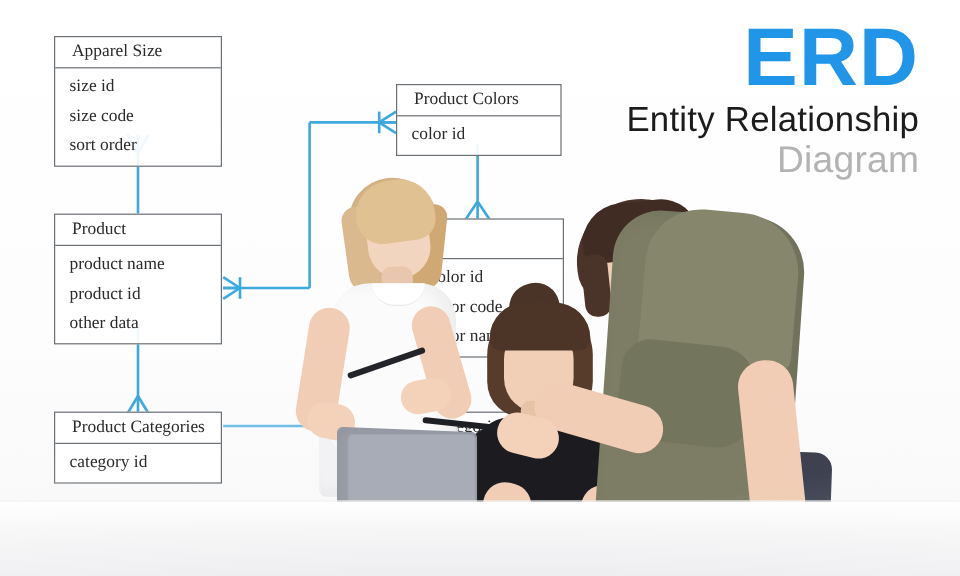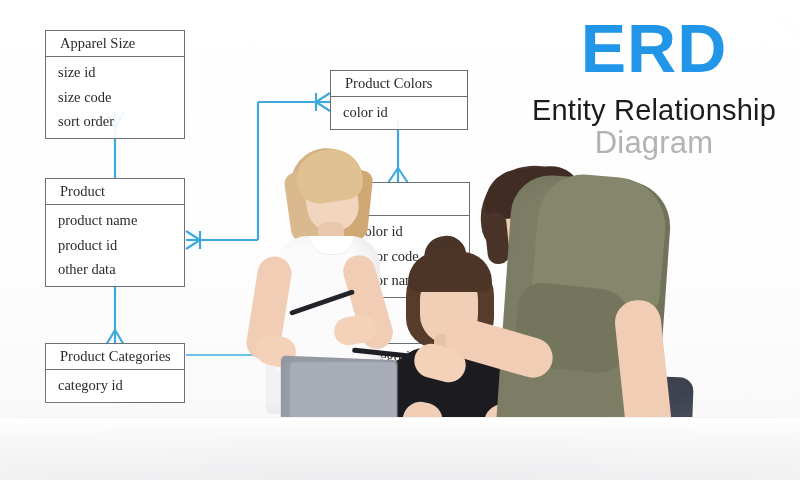--- a/index.html
+++ b/index.html
@@ -8,30 +8,30 @@
     background:#ffffff;
     font-family:"Liberation Serif",serif;
   }
   #stage{
     position:relative;width:800px;height:480px;overflow:hidden;
     background:
       linear-gradient(180deg,#ffffff 0%,#fdfdfd 60%,#f7f7f8 100%);
   }
 
   
-  .wordmark{position:absolute;right:24px;top:14px;text-align:center;line-height:1;}
+  .wordmark{position:absolute;right:34px;top:14px;text-align:right;line-height:1;}
   .wm-erd{
     font-family:"Liberation Sans",sans-serif;
     font-size:68px;font-weight:700;letter-spacing:1px;
     color:#2196e8;display:block;
   }
   .wm-ent{
     font-family:"Liberation Sans",sans-serif;
     font-size:29px;font-weight:400;color:#1c1c1c;display:block;
-    margin-top:14px;letter-spacing:.2px;
+    margin-top:4px;letter-spacing:.2px;
   }
   .wm-dia{
     font-family:"Liberation Sans",sans-serif;
     font-size:31px;font-weight:400;color:#b3b3b3;display:block;
     margin-top:2px;letter-spacing:.2px;
   }
 
   
   .entity{
     position:absolute;

